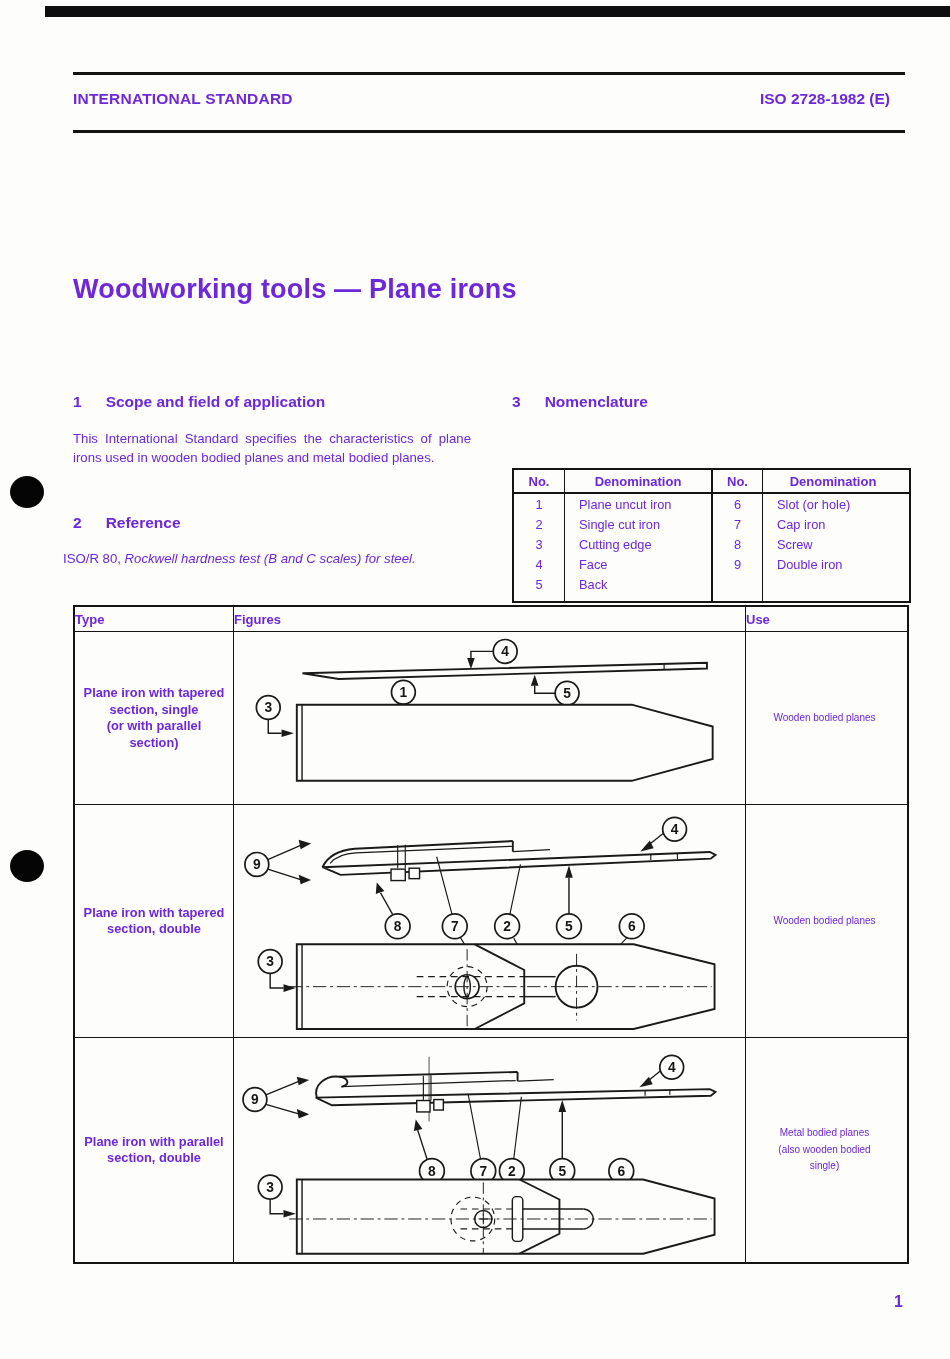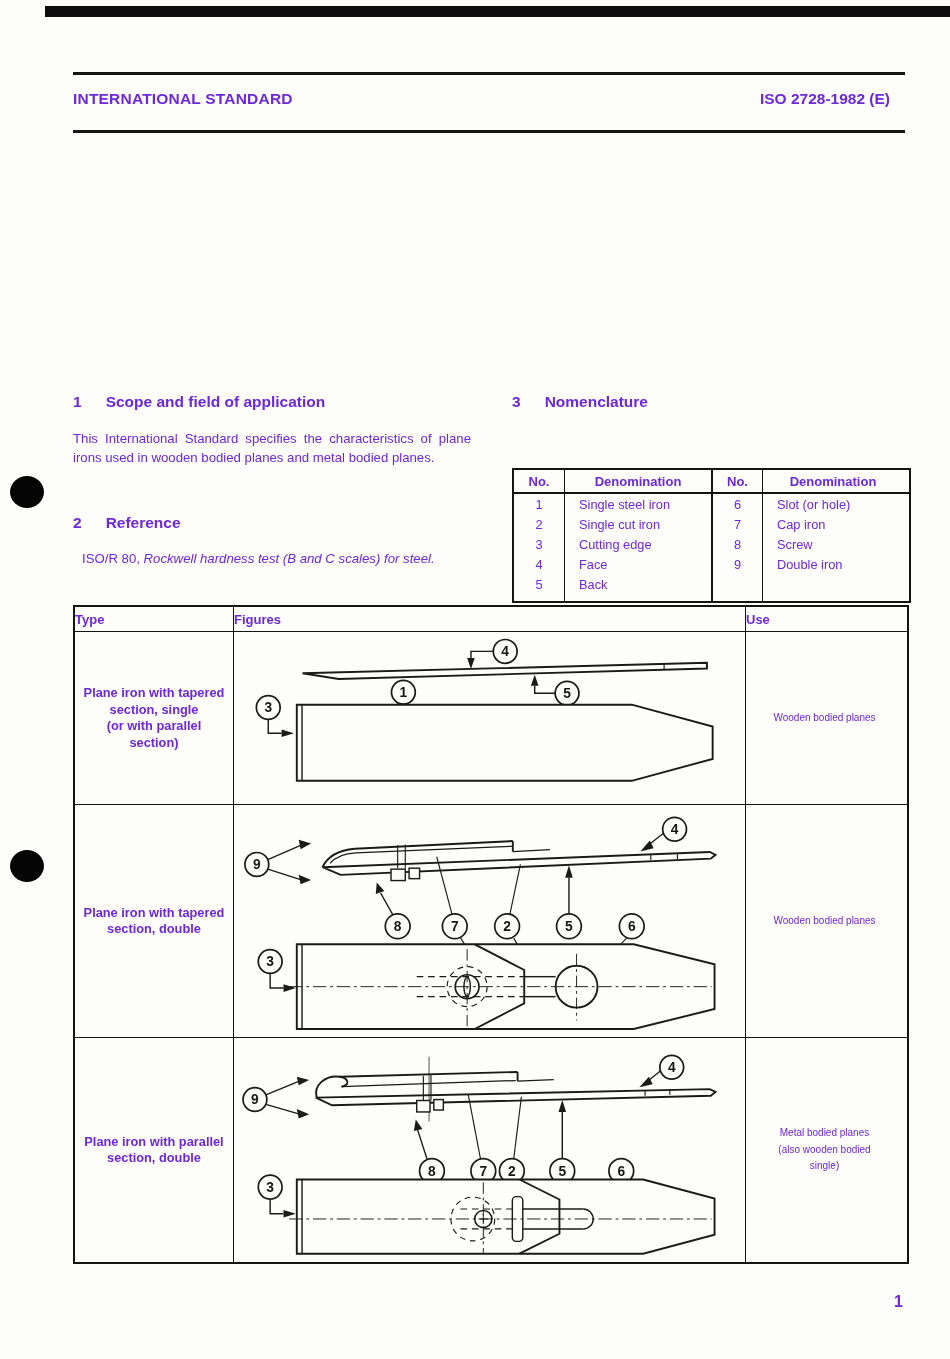--- a/index.html
+++ b/index.html
@@ -52,50 +52,51 @@
 
 <div class="page">
 
   <div class="topbar"></div>
 
   <div class="rule" style="top:72px;"></div>
   <div class="hdr-left">INTERNATIONAL STANDARD</div>
   <div class="hdr-right">ISO 2728-1982 (E)</div>
   <div class="rule" style="top:130px;"></div>
 
+  <div class="doc-title">Woodworking tools — Plane irons</div>
 
   <div class="sec-head" style="left:73px;top:393px;">
     <span>1</span>
     <span>Scope and field of application</span>
   </div>
   <div class="body-text" style="left:73px;top:429px;width:398px;">This International Standard specifies the characteristics of plane irons used in wooden bodied planes and metal bodied planes.</div>
 
   <div class="sec-head" style="left:73px;top:514px;">
     <span>2</span>
     <span>Reference</span>
   </div>
-  <div class="ref-text" style="left:82px;top:549px;width:420px;">
+  <div class="ref-text" style="left:63px;top:549px;width:420px;">
     <span>ISO/R 80, </span><span class="ital">Rockwell hardness test (B and C scales) for steel.</span>
   </div>
 
   <div class="sec-head" style="left:512px;top:393px;">
     <span>3</span>
     <span>Nomenclature</span>
   </div>
 
   <div class="nomtab">
     <div class="hrow">
       <div class="hcell">No.</div>
       <div class="hcell vln">Denomination</div>
       <div class="hcell vln2">No.</div>
       <div class="hcell vln">Denomination</div>
     </div>
     <div class="brow">
       <div class="c num">1</div>
-      <div class="c den vln">Single steel iron</div>
+      <div class="c den vln">Plane uncut iron</div>
       <div class="c num vln2">6</div>
       <div class="c den vln">Slot (or hole)</div>
     </div>
     <div class="brow">
       <div class="c num">2</div>
       <div class="c den vln">Single cut iron</div>
       <div class="c num vln2">7</div>
       <div class="c den vln">Cap iron</div>
     </div>
     <div class="brow">

